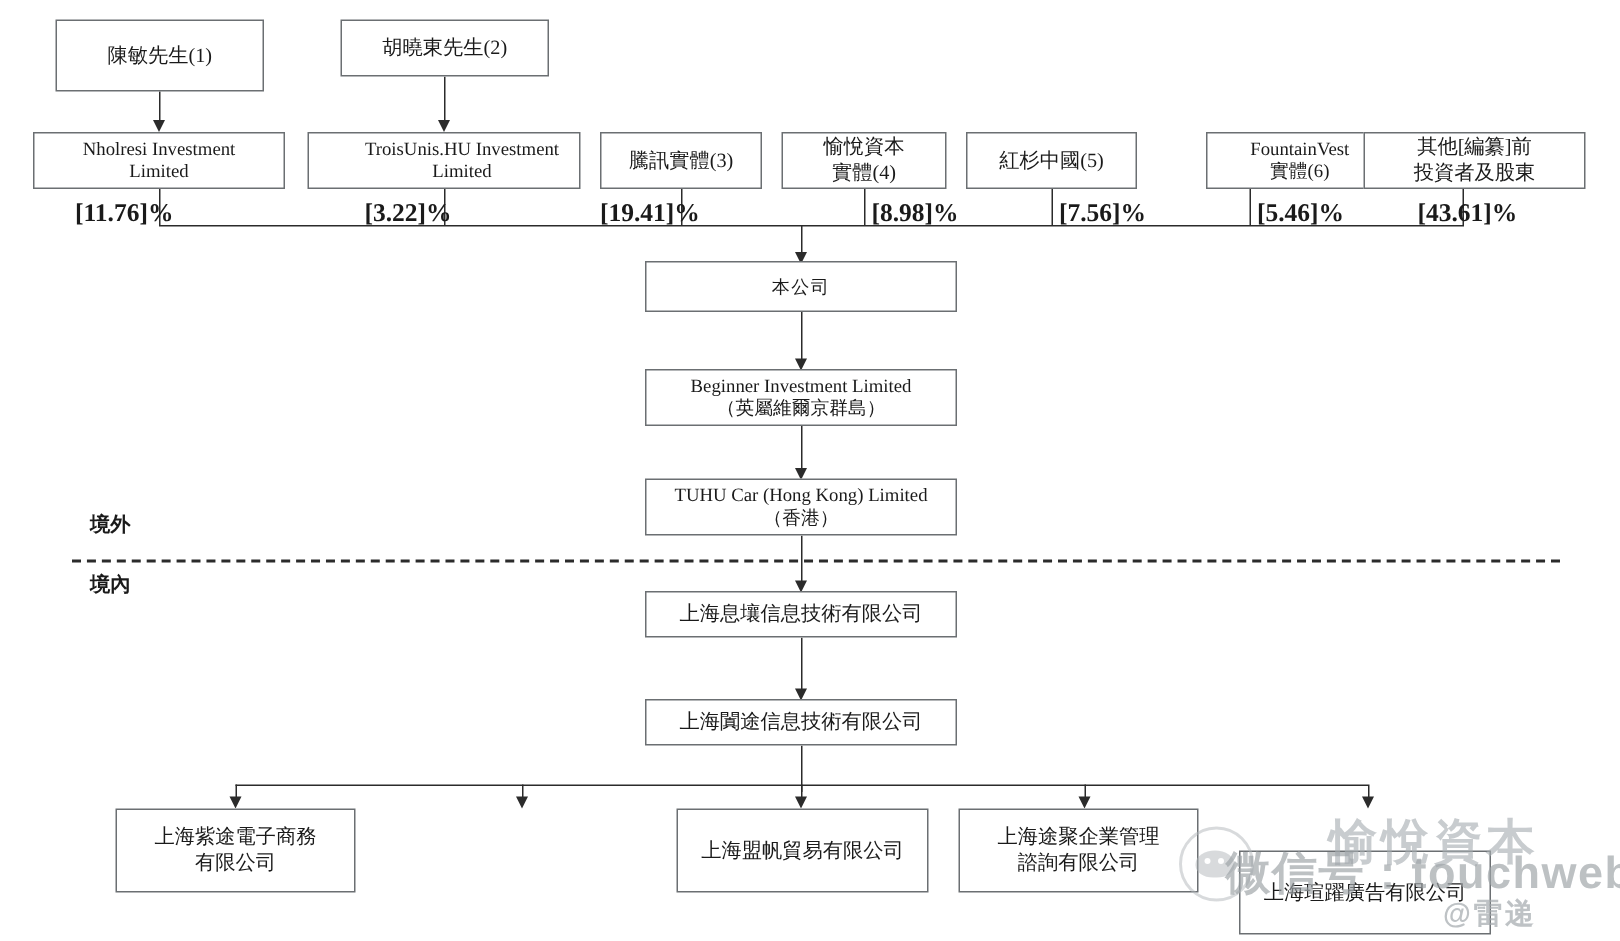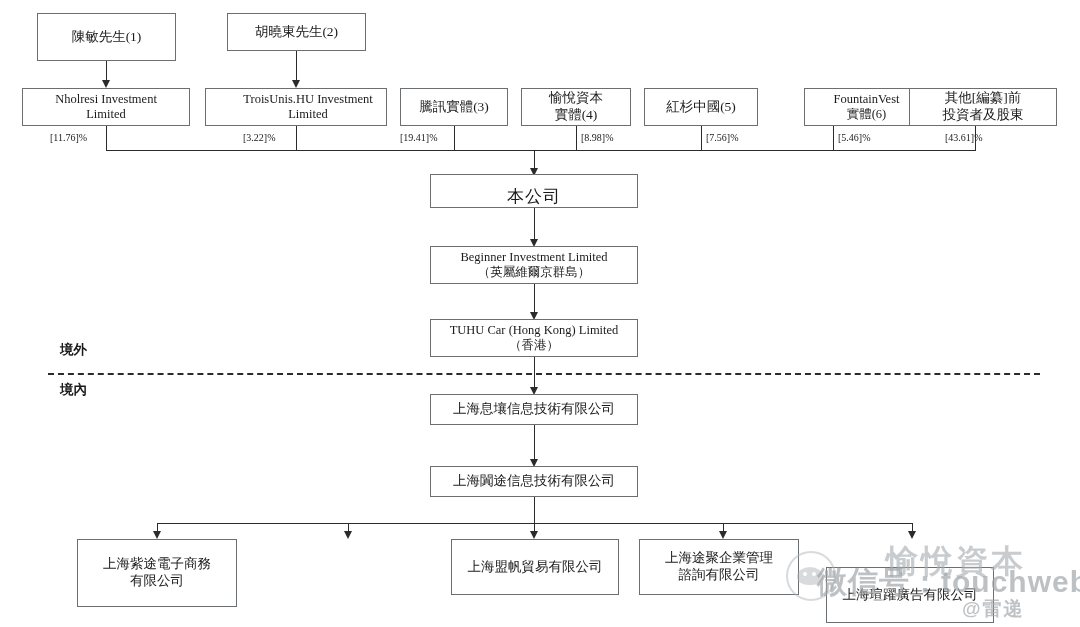--- a/index.html
+++ b/index.html
@@ -35,21 +35,21 @@
     font-family: "Liberation Serif", "DejaVu Serif", serif;
     z-index: 4;
   }
   .box .txt {
     display: block;
     padding: 0 4px;
     white-space: pre-line;
   }
   .box.en { font-size: 12.5px; }
   .box.cn { font-size: 13.5px; }
-  .box.cn-big { font-size: 17px; letter-spacing: 1px; align-items: flex-end; }
+  .box.cn-big { font-size: 12px; letter-spacing: 1px; }
   .box.mixed { font-size: 12.5px; }
 
   
   .vline {
     position: absolute;
     width: 0;
     border-left: 1.3px solid #2b2b2b;
     z-index: 2;
   }
   .hline {
@@ -64,25 +64,26 @@
     height: 0;
     border-left: 4.5px solid transparent;
     border-right: 4.5px solid transparent;
     border-top: 8px solid #2b2b2b;
     z-index: 3;
   }
 
   
   .pct {
     position: absolute;
-    font-size: 10px;
+    font-size: 17px;
     font-family: "Liberation Serif", "DejaVu Serif", serif;
     color: #1a1a1a;
     white-space: nowrap;
     z-index: 5;
+    font-weight: bold;
   }
 
   
   .region-label {
     position: absolute;
     font-size: 13.5px;
     font-weight: bold;
     font-family: "Liberation Sans", "DejaVu Sans", sans-serif;
     color: #1a1a1a;
     white-space: nowrap;
@@ -270,21 +271,21 @@
 
   <div class="vline" style="left:534px; top:523px; height:10px;"></div>
   <div class="arrow" style="left:529.5px; top:531px;"></div>
 
   <div class="vline" style="left:723px; top:523px; height:10px;"></div>
   <div class="arrow" style="left:718.5px; top:531px;"></div>
 
   <div class="vline" style="left:912px; top:523px; height:10px;"></div>
   <div class="arrow" style="left:907.5px; top:531px;"></div>
 
-  <div class="box cn" style="left:77px; top:539px; width:160px; height:68px;">
+  <div class="box cn" style="left:77px; top:539px; width:160px; height:56px;">
     <span class="txt">上海紫途電子商務
 有限公司</span>
   </div>
   <div class="box cn" style="left:451px; top:539px; width:168px; height:56px;">
     <span class="txt">上海盟帆貿易有限公司</span>
   </div>
   <div class="box cn" style="left:639px; top:539px; width:160px; height:56px;">
     <span class="txt">上海途聚企業管理
 諮詢有限公司</span>
   </div>

